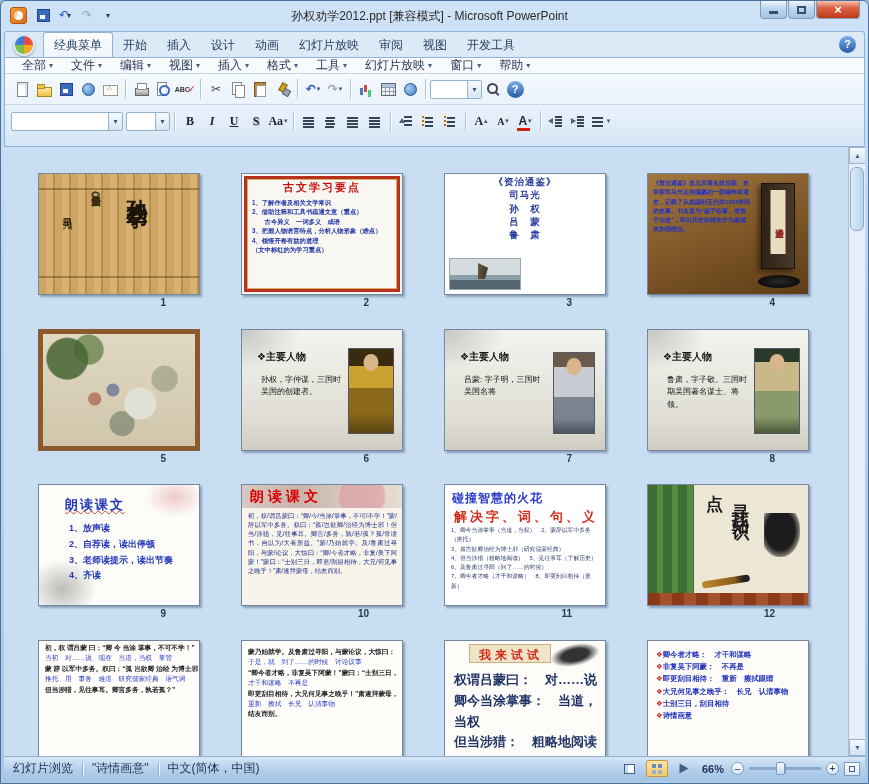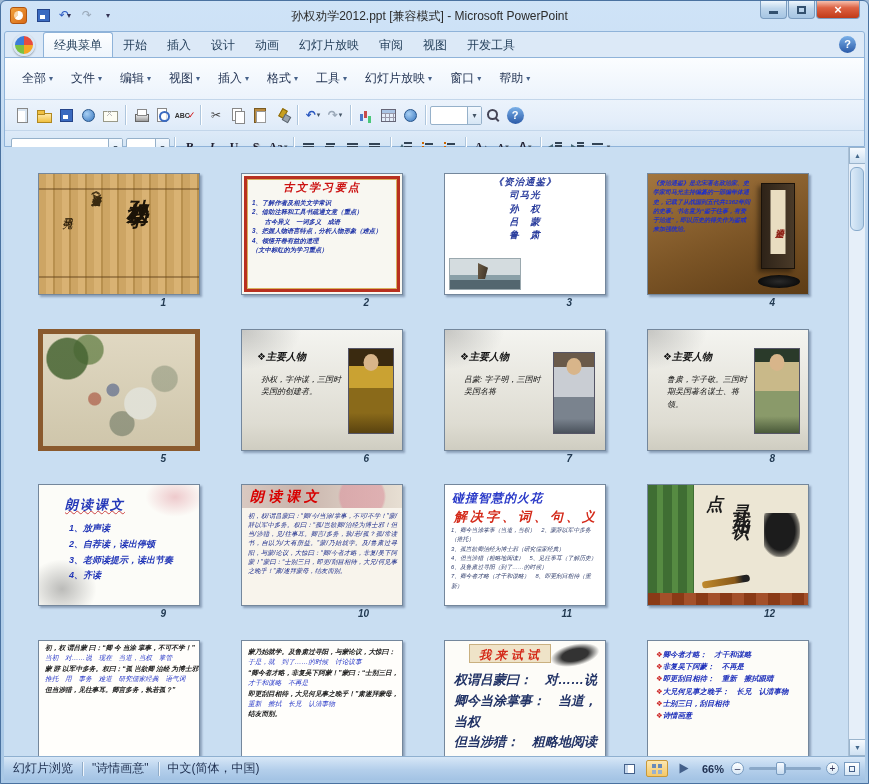--- a/index.html
+++ b/index.html
@@ -25,21 +25,21 @@
 
   
   .ribbon { position:absolute; top:30px; left:3px; right:3px; height:116px; background:#dce9f7; border:1px solid #8fb3d9; border-radius:3px 3px 0 0; }
   .tab-row { position:relative; height:25px; display:flex; align-items:flex-end; padding-left:6px; }
   .orb { width:22px; height:22px; margin:0 8px 1px 2px; border-radius:50%; background:conic-gradient(#e84c3d 0 25%,#f5a623 25% 50%,#7ac143 50% 75%,#3b7dd8 75% 100%); border:2px solid #d8e6f4; box-shadow:0 1px 2px rgba(0,0,0,.35); cursor:pointer; }
   .tab { font-size:12px; color:#1f3b57; padding:4px 10px 3px; cursor:pointer; white-space:nowrap; }
   .tab.active { background:linear-gradient(#fdfeff,#eef5fc); border:1px solid #8fb3d9; border-bottom:none; border-radius:3px 3px 0 0; }
   .help-btn { position:absolute; right:8px; top:4px; width:17px; height:17px; border-radius:50%; background:linear-gradient(#7ab0e8,#2a5aa8); color:#fff; font-size:11px; font-weight:bold; text-align:center; line-height:17px; cursor:pointer; }
   .ribbon-body { position:absolute; top:25px; left:0; right:0; bottom:0; background:linear-gradient(#fbfdff,#e4eefa 70%,#d4e5f5); border-top:1px solid #8fb3d9; }
 
-  .menu-row { height:42px; display:flex; align-items:center; padding-left:8px; border-bottom:1px solid #c3d6ea; }
+  .menu-row { height:16px; display:flex; align-items:center; padding-left:8px; border-bottom:1px solid #c3d6ea; }
   .menu-item { display:flex; align-items:center; gap:3px; font-size:12px; color:#1f3050; padding:3px 9px; cursor:pointer; border-radius:2px; }
   .menu-item .caret { font-size:8px; color:#47628a; }
 
   .tbrow { display:flex; align-items:center; padding-left:6px; }
   .tb1 { height:31px; border-bottom:1px solid #c3d6ea; }
   .tb2 { height:32px; }
   .tbtn { min-width:22px; height:24px; display:flex; align-items:center; justify-content:center; border-radius:3px; cursor:pointer; position:relative; }
   .vsep { width:1px; height:20px; background:#aec6dd; box-shadow:1px 0 0 #fff; margin:0 4px; }
   .g { display:inline-block; }
 
@@ -82,21 +82,21 @@
   .combo .cval { flex:1; font-size:10px; padding:2px 3px 0; color:#333; white-space:nowrap; overflow:hidden; }
   .combo .cbtn { width:14px; background:linear-gradient(#f4f9fe,#d6e6f5); border-left:1px solid #96b1ca; font-size:8px; color:#456; display:flex; align-items:center; justify-content:center; cursor:pointer; }
   .fmt { font-size:12px; font-weight:bold; color:#223; font-family:"Liberation Serif","DejaVu Serif",serif; }
   .fmt.i { font-style:italic; } .fmt.u { text-decoration:underline; }
   .fontcolor { position:relative; font-size:12px; font-weight:bold; color:#223; }
   .fontcolor::after { content:""; position:absolute; left:-1px; bottom:-3px; width:13px; height:3px; background:#d02010; }
   .mini { font-size:7px; color:#456; margin-left:1px; }
 
   
   .workspace { position:absolute; top:146px; left:3px; right:3px; bottom:27px; background:#c9def2; overflow:hidden; }
-  .cell { position:absolute; width:131px;font-style:italic; }
+  .cell { position:absolute; width:131px; }
   .thumb { width:162px; height:122px; background:#fff; border:1px solid #74879c; box-shadow:1.5px 1.5px 2px rgba(30,50,80,.35); position:relative; overflow:hidden; cursor:pointer; }
   .snum { margin-top:2px; text-align:right; padding-right:3px; font-size:10px; font-weight:bold; color:#223a52; }
   .pre { white-space:pre-line; }
 
   
   .s1 { background:
     linear-gradient(180deg,transparent 14px,rgba(96,64,24,.45) 14px 16px,transparent 16px 102px,rgba(96,64,24,.45) 102px 104px,transparent 104px),
     repeating-linear-gradient(90deg,#cda564 0 7px,#d9b273 7px 14px,#b8904e 14px 16px); }
   .v-text { position:absolute; writing-mode:vertical-rl; font-family:"DejaVu Serif","Liberation Serif",serif; color:#1c1408; }
   .v1-title { right:48px; top:8px; font-size:21px; font-weight:bold; letter-spacing:3px; }

